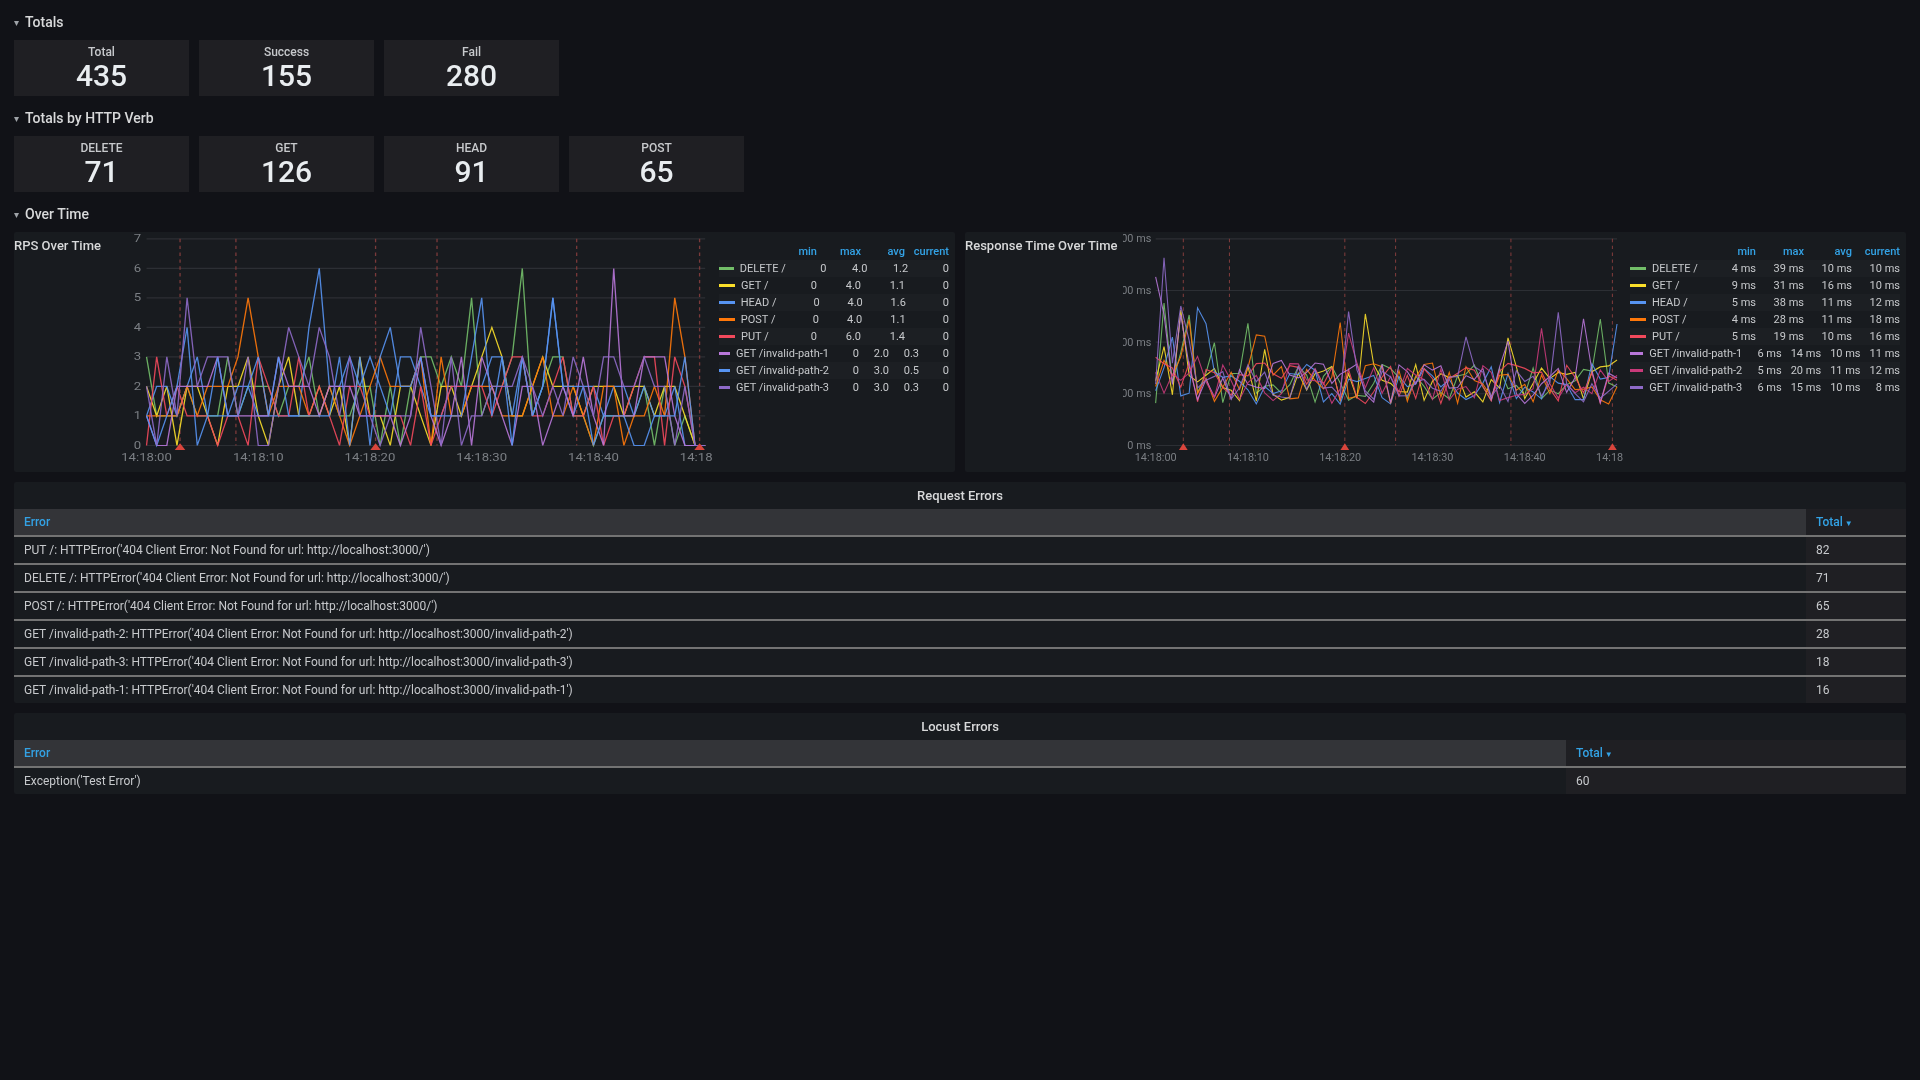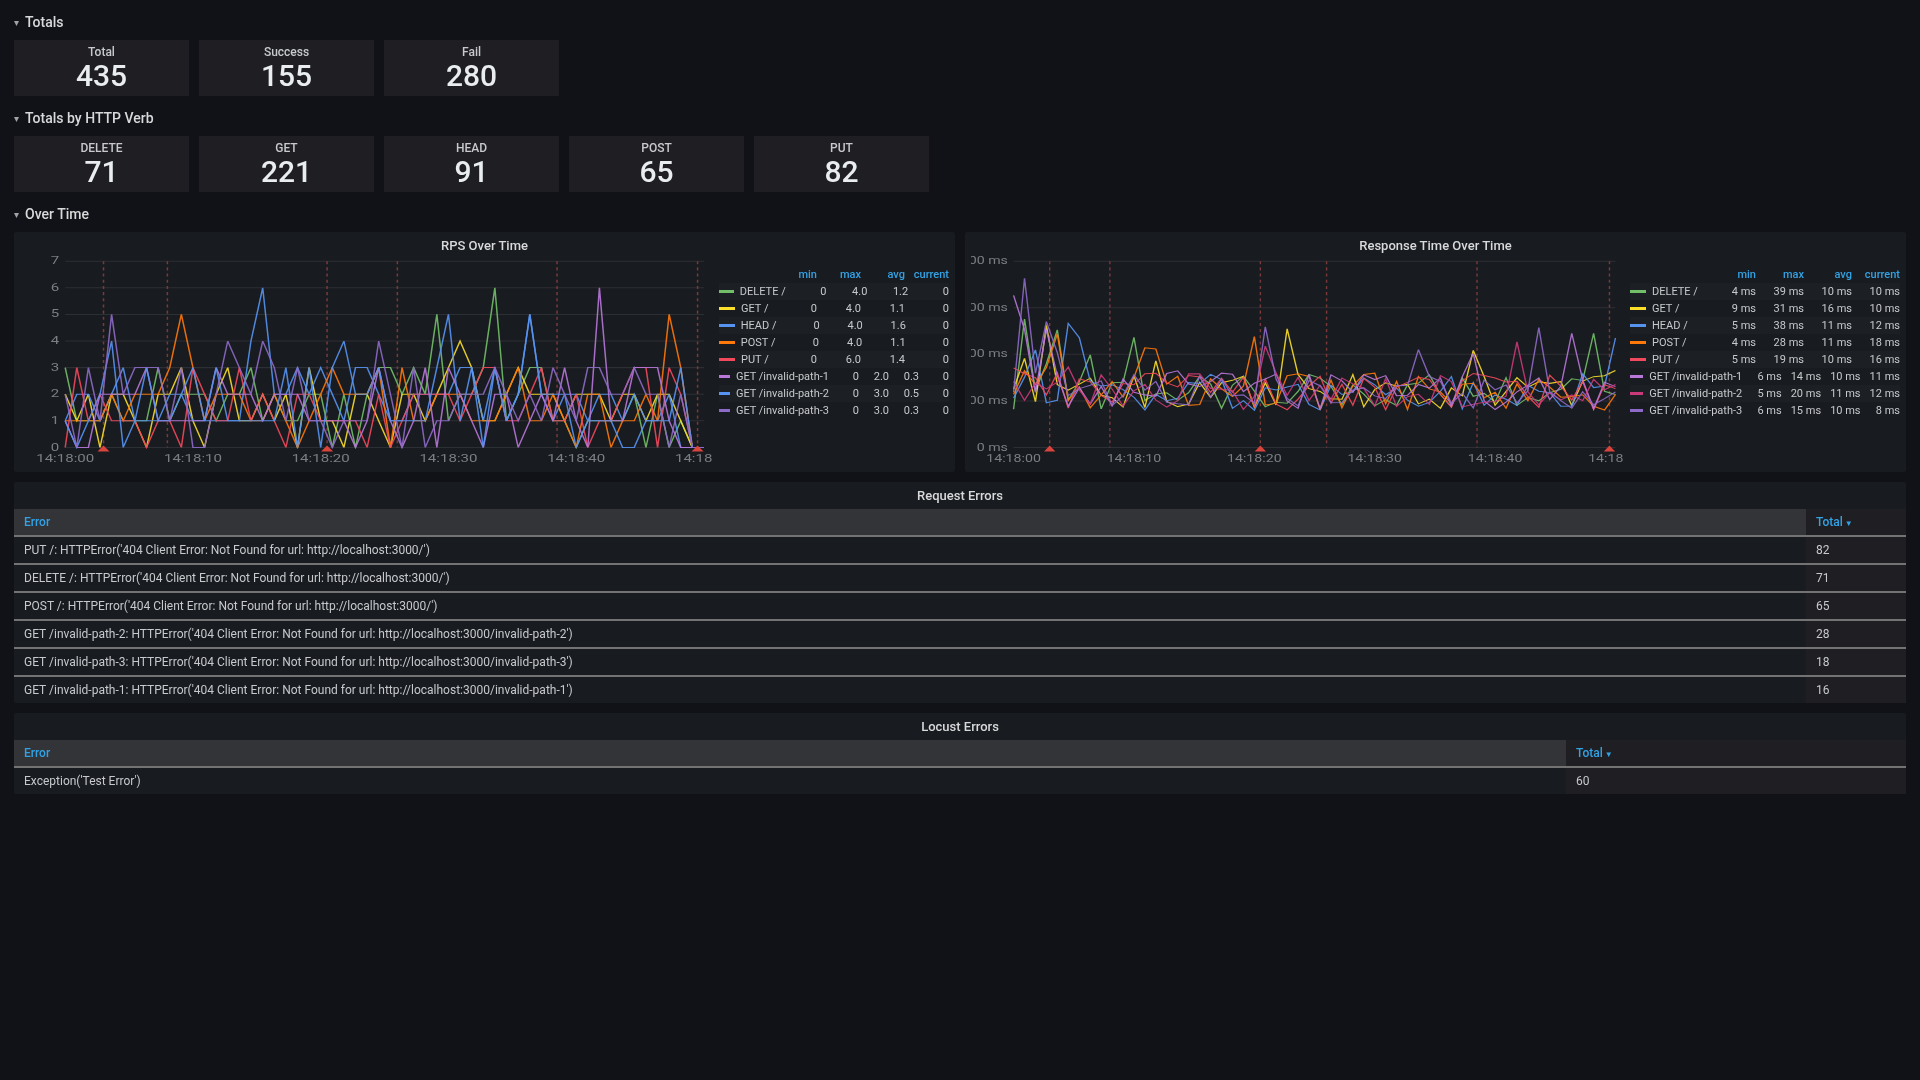--- a/index.html
+++ b/index.html
@@ -37,21 +37,21 @@
 }
 .stat-card .label { font-size: 12px; color: #c7c9cc; font-weight: 500; }
 .stat-card .value { font-size: 30px; font-weight: 500; color: #e9edf0; line-height: 1.1; }
 
 .charts-row { display: flex; gap: 10px; margin: 6px 0 10px 0; }
 .chart-panel {
   background: #181b1f;
   flex: 1;
   height: 240px;
   display: flex;
-  flex-direction: column;
+  flex-direction: row;
   border-radius: 2px;
   position: relative;
 }
 .chart-title { text-align: center; font-size: 13px; font-weight: 500; color: #d8d9da; padding: 6px 0 2px 0; }
 .chart-body { flex: 1; display: flex; padding: 0 6px 6px 6px; gap: 6px; }
 .plot-area { flex: 1; position: relative; }
 .legend-area { width: 230px; font-size: 11px; }
 .legend-header { display: flex; color: #33a2e5; font-weight: 500; padding: 2px 0; margin-top: 11px; }
 .legend-header span:first-child { flex: 1; }
 .legend-header .col, .legend-row .col { width: 44px; text-align: right; }
@@ -105,33 +105,29 @@
   <span class="chev">▾</span>
   <span>Totals by HTTP Verb</span>
 </div>
 <div class="stat-row">
   <div class="stat-card">
     <div class="label">DELETE</div>
     <div class="value">71</div>
   </div>
   <div class="stat-card">
     <div class="label">GET</div>
-    <div class="value">221</div>
+    <div class="value">126</div>
   </div>
   <div class="stat-card">
     <div class="label">HEAD</div>
     <div class="value">91</div>
   </div>
   <div class="stat-card">
     <div class="label">POST</div>
     <div class="value">65</div>
-  </div>
-  <div class="stat-card">
-    <div class="label">PUT</div>
-    <div class="value">82</div>
   </div>
 </div>
 
 <div class="section-header">
   <span class="chev">▾</span>
   <span>Over Time</span>
 </div>
 <div class="charts-row">
   <div class="chart-panel">
     <div class="chart-title">RPS Over Time</div>

